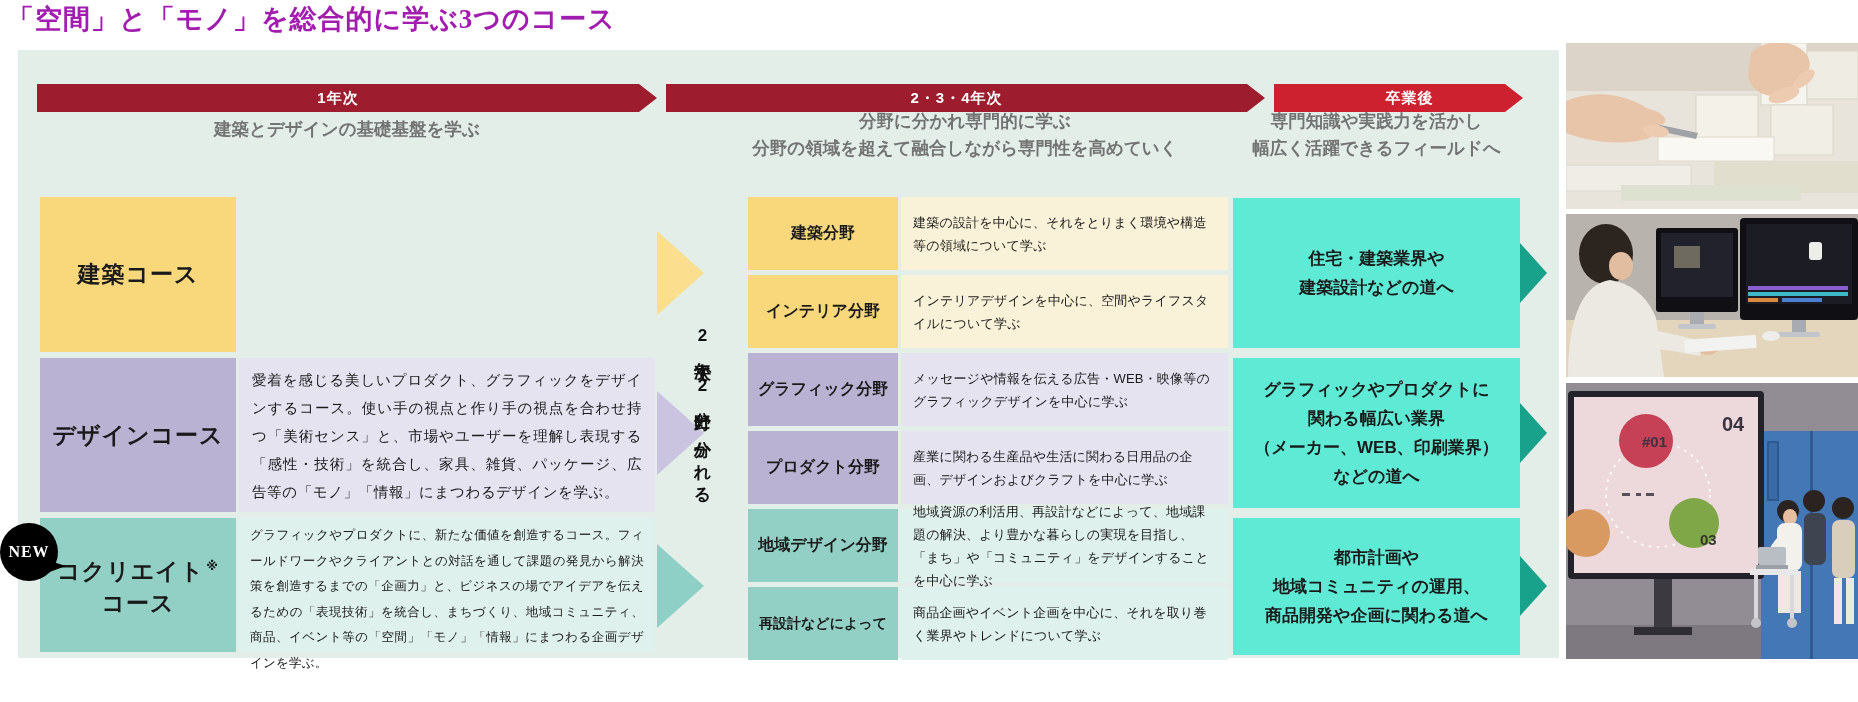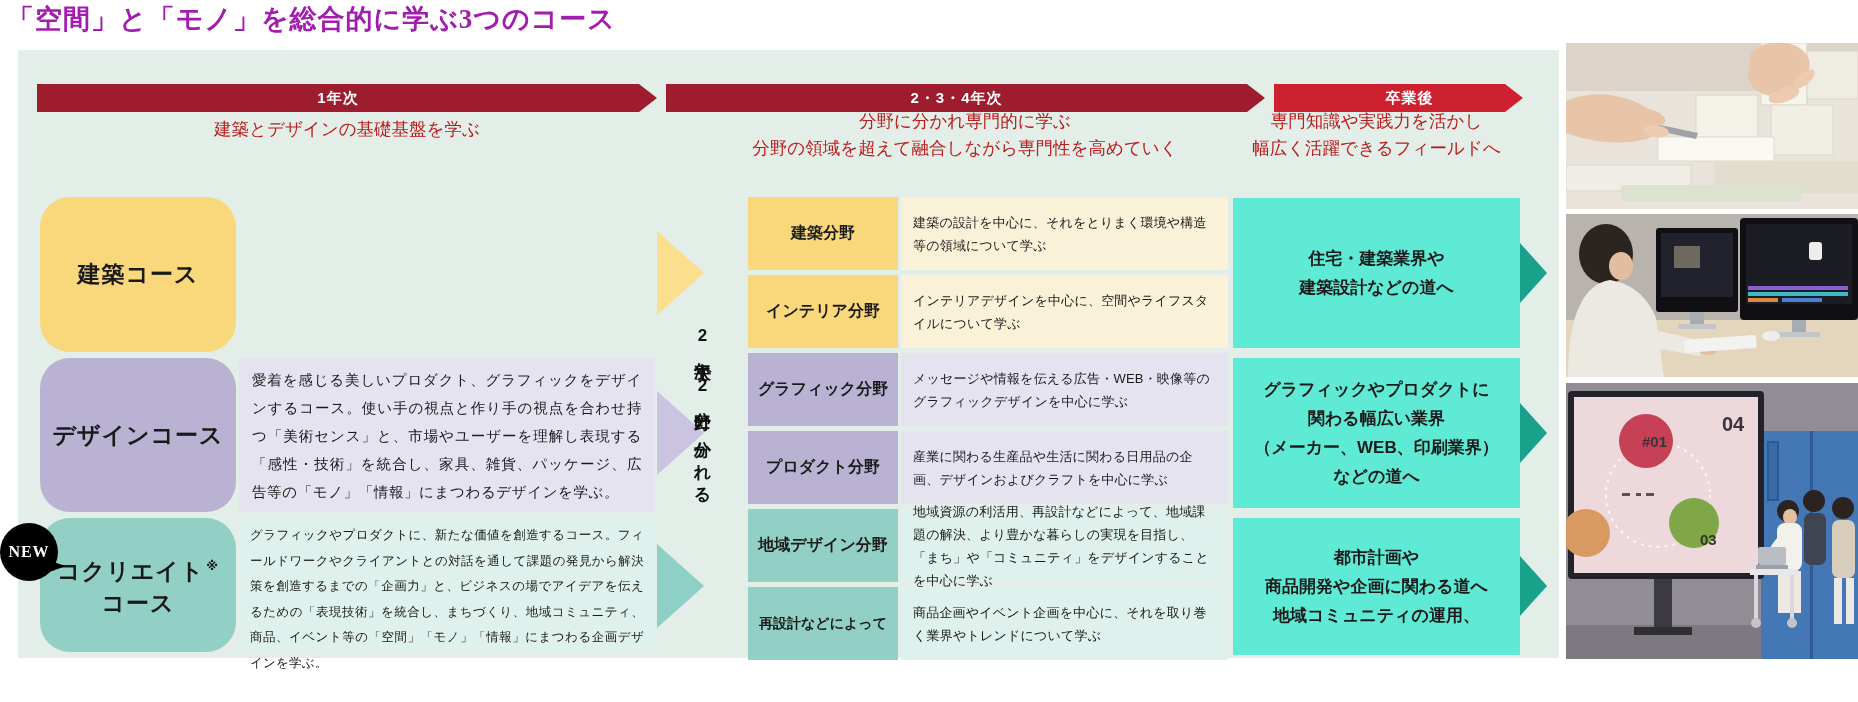--- a/index.html
+++ b/index.html
@@ -12,25 +12,25 @@
 
   .panel { position:absolute; left:18px; top:50px; width:1541px; height:608px; background:#E3EEE9; }
 
   .tl-arrow { position:absolute; height:28px; display:flex; align-items:center; justify-content:center;
               color:#fff; font-size:15px; font-weight:bold; letter-spacing:1px;
               clip-path:polygon(0 0, calc(100% - 18px) 0, 100% 50%, calc(100% - 18px) 100%, 0 100%);
               padding-right:18px; }
   .tl-dark { background:#9D1C2E; }
   .tl-bright { background:#CE2130;padding-left:40px; }
 
-  .subtitle { position:absolute; text-align:center; font-weight:normal; font-size:17.5px; line-height:27px; color:#b91c1c; }
+  .subtitle { position:absolute; text-align:center; font-weight:bold; font-size:17.5px; line-height:27px; color:#737373; }
 
   .box { position:absolute; display:flex; align-items:center; justify-content:center; }
   .label-box { text-align:center; font-weight:bold; }
-  .course-label { font-size:23px; letter-spacing:1px; flex-direction:column;border-radius:30px; }
+  .course-label { font-size:23px; letter-spacing:1px; flex-direction:column; }
   .course-desc { font-size:14.5px; line-height:28px; letter-spacing:0.6px; text-align:justify;
                  padding:8px 13px; display:block; }
   .course-desc.small { font-size:12.5px; line-height:25.5px; letter-spacing:0.2px; padding:5px 11px; }
 
   .bg-yellow  { background:#F8D87B; }
   .bg-yellow-pale { background:#FAF2D8; }
   .bg-purple  { background:#BAB2D3; }
   .bg-purple-pale { background:#E6E3F1; }
   .bg-teal    { background:#92D0C5; }
   .bg-teal-pale { background:#DFF1EC; }
@@ -170,22 +170,22 @@
   <div class="box outcome-box" style="left:1233px; top:358px; width:287px; height:150px;">
     <span>グラフィックやプロダクトに</span>
     <span>関わる幅広い業界</span>
     <span>（メーカー、WEB、印刷業界）</span>
     <span>などの道へ</span>
   </div>
   <div class="outcome-arrow" style="left:1520px; top:403px; width:27px; height:60px;"></div>
 
   <div class="box outcome-box" style="left:1233px; top:518px; width:287px; height:137px;">
     <span>都市計画や</span>
+    <span>地域コミュニティの運用、</span>
     <span>商品開発や企画に関わる道へ</span>
-    <span>地域コミュニティの運用、</span>
   </div>
   <div class="outcome-arrow" style="left:1520px; top:556px; width:27px; height:60px;"></div>
 
   <div class="photo" style="left:1566px; top:43px; height:166px;">
     <svg width="292" height="166" viewBox="0 0 292 166">
       <rect width="292" height="166" fill="#E9E4DB"></rect>
       <rect x="0" y="0" width="292" height="48" fill="#DCD4C8"></rect>
       <rect x="195" y="0" width="46" height="62" fill="#F6F4EE" stroke="#D9D3C5"></rect>
       <rect x="241" y="8" width="51" height="48" fill="#EFECE3" stroke="#DCD6C8"></rect>
       <rect x="130" y="52" width="62" height="46" fill="#F4F1E9" stroke="#DAD4C6"></rect>

